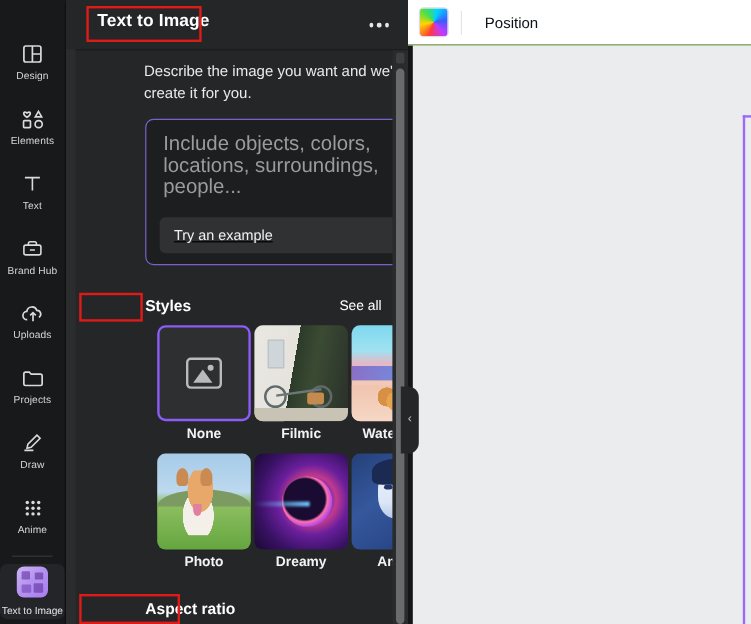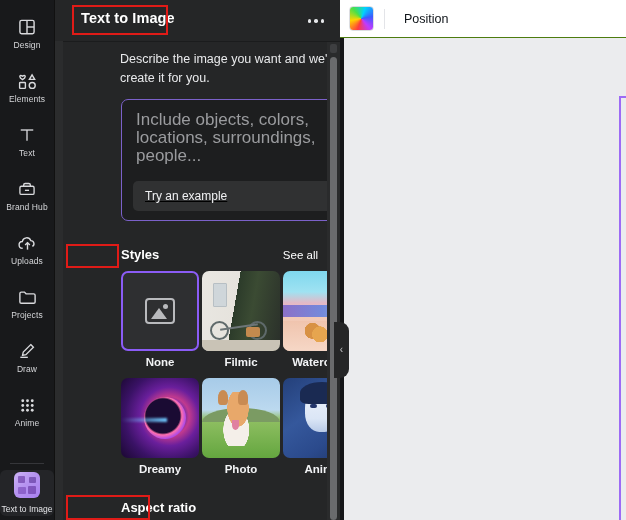--- a/index.html
+++ b/index.html
@@ -22,21 +22,21 @@
     background: #1a4a55;
   }
 
   
   .rail {
     position: absolute; left: 0; top: 0;
     width: 54px; height: 520px;
     background: #18191b;
     display: flex; flex-direction: column;
     align-items: center;
-    padding-top: 6px;
+    padding-top: 24px;
   }
   .rail-item {
     width: 54px;
     height: 54px;
     display: flex; flex-direction: column;
     align-items: center; justify-content: center;
     gap: 3px;
     cursor: pointer;
     user-select: none;
   }
@@ -160,21 +160,21 @@
   
   .styles-label {
     position: absolute; left: 66px; top: 247px;
     font-size: 13px; font-weight: bold; color: #ffffff;
   }
   .see-all {
     position: absolute; right: 22px; top: 249px;
     font-size: 11.5px; color: #ffffff; cursor: pointer;
   }
   .style-grid {
-    position: absolute; left: 66px; top: 271px;
+    position: absolute; left: 76px; top: 271px;
     width: 252px;
     display: grid;
     grid-template-columns: repeat(3, 78px);
     column-gap: 3px;
     row-gap: 10px;
   }
   .style-cell { width: 78px; cursor: pointer; }
   .thumb {
     width: 78px; height: 80px; border-radius: 7px; overflow: hidden;
     position: relative;
@@ -563,36 +563,36 @@
         <div class="thumb t-watercolor">
           <span class="sea"></span>
             <span class="sand"></span>
           <span class="palm1"></span>
             <span class="palm2"></span>
         </div>
         <div class="style-name">Watercolor</div>
       </div>
 
       <div class="style-cell">
-        <div class="thumb t-dreamy">
-          <span class="ring"></span>
-            <span class="streak"></span>
-        </div>
-        <div class="style-name">Dreamy</div>
-      </div>
-
-      <div class="style-cell">
         <div class="thumb t-photo">
           <span class="hill"></span>
             <span class="dog"></span>
           <span class="ear1"></span>
             <span class="ear2"></span>
             <span class="tongue"></span>
         </div>
         <div class="style-name">Photo</div>
+      </div>
+
+      <div class="style-cell">
+        <div class="thumb t-dreamy">
+          <span class="ring"></span>
+            <span class="streak"></span>
+        </div>
+        <div class="style-name">Dreamy</div>
       </div>
 
       <div class="style-cell">
         <div class="thumb t-anime">
           <span class="shard"></span>
             <span class="face"></span>
             <span class="hair"></span>
           <span class="eye1"></span>
             <span class="eye2"></span>
         </div>

